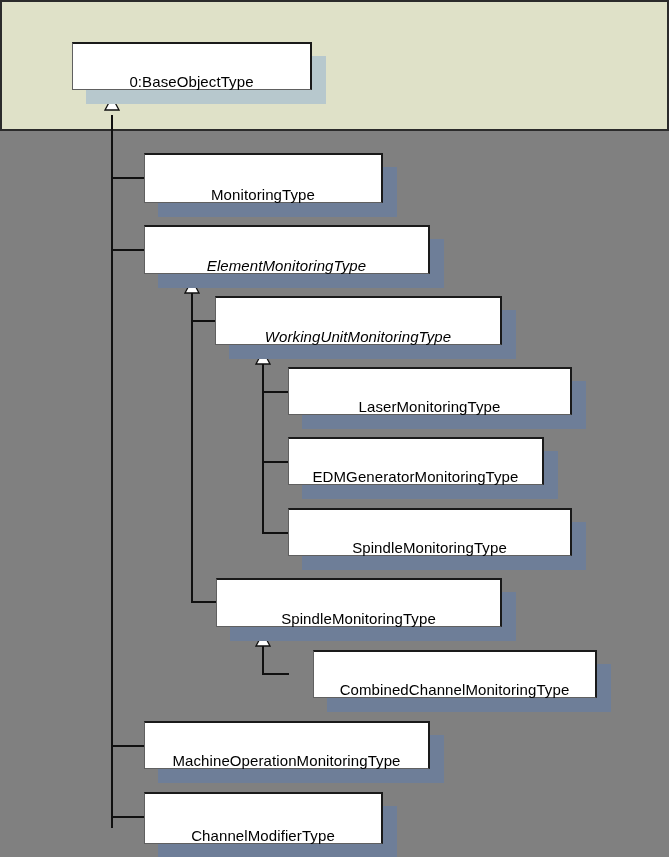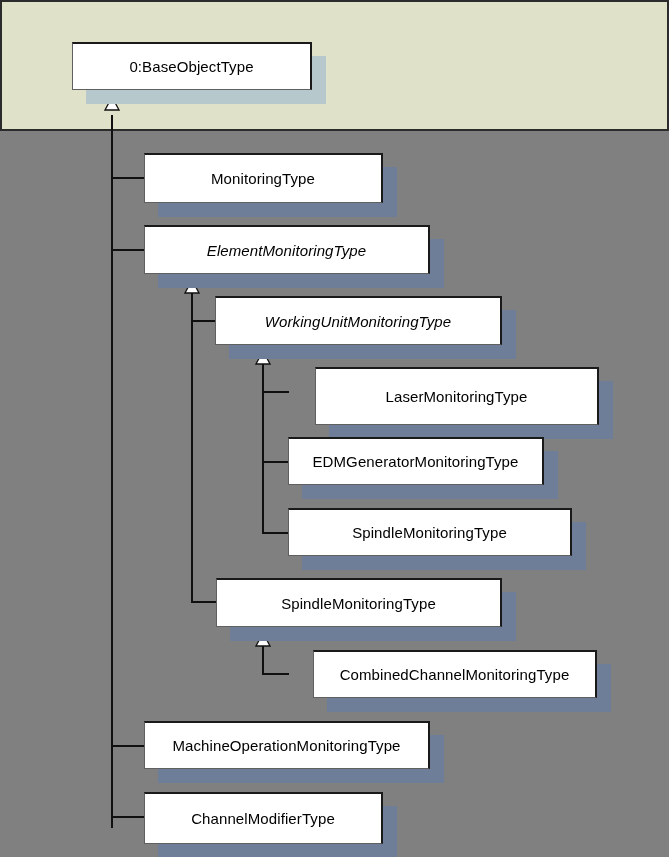--- a/index.html
+++ b/index.html
@@ -52,21 +52,21 @@
     left: 0;
     top: 0;
     width: 100%;
     height: 100%;
     background: #ffffff;
     border: 1px solid #606060;
     border-top: 2px solid #1a1a1a;
     border-right: 2px solid #1a1a1a;
     box-sizing: border-box;
     display: flex;
-    align-items: center;
+    align-items: flex-end;
     justify-content: center;
   }
   .node .label {
     font-size: 15px;
     color: #000000;
     line-height: 1;
     letter-spacing: 0.1px;
     white-space: nowrap;
     user-select: none;
   }
@@ -157,21 +157,21 @@
         <div class="boxrect">
           <span class="label">ElementMonitoringType</span>
         </div>
       </div>
       <div class="node abstract" style="left: 215px; top: 296px; width: 287px; height: 49px;">
         <div class="shadow"></div>
         <div class="boxrect">
           <span class="label">WorkingUnitMonitoringType</span>
         </div>
       </div>
-      <div class="node" style="left: 288px; top: 367px; width: 284px; height: 58px; margin-left: 27px;">
+      <div class="node" style="left: 288px; top: 367px; width: 284px; height: 48px;">
         <div class="shadow"></div>
         <div class="boxrect">
           <span class="label">LaserMonitoringType</span>
         </div>
       </div>
       <div class="node" style="left: 288px; top: 437px; width: 256px; height: 48px;">
         <div class="shadow"></div>
         <div class="boxrect">
           <span class="label">EDMGeneratorMonitoringType</span>
         </div>

